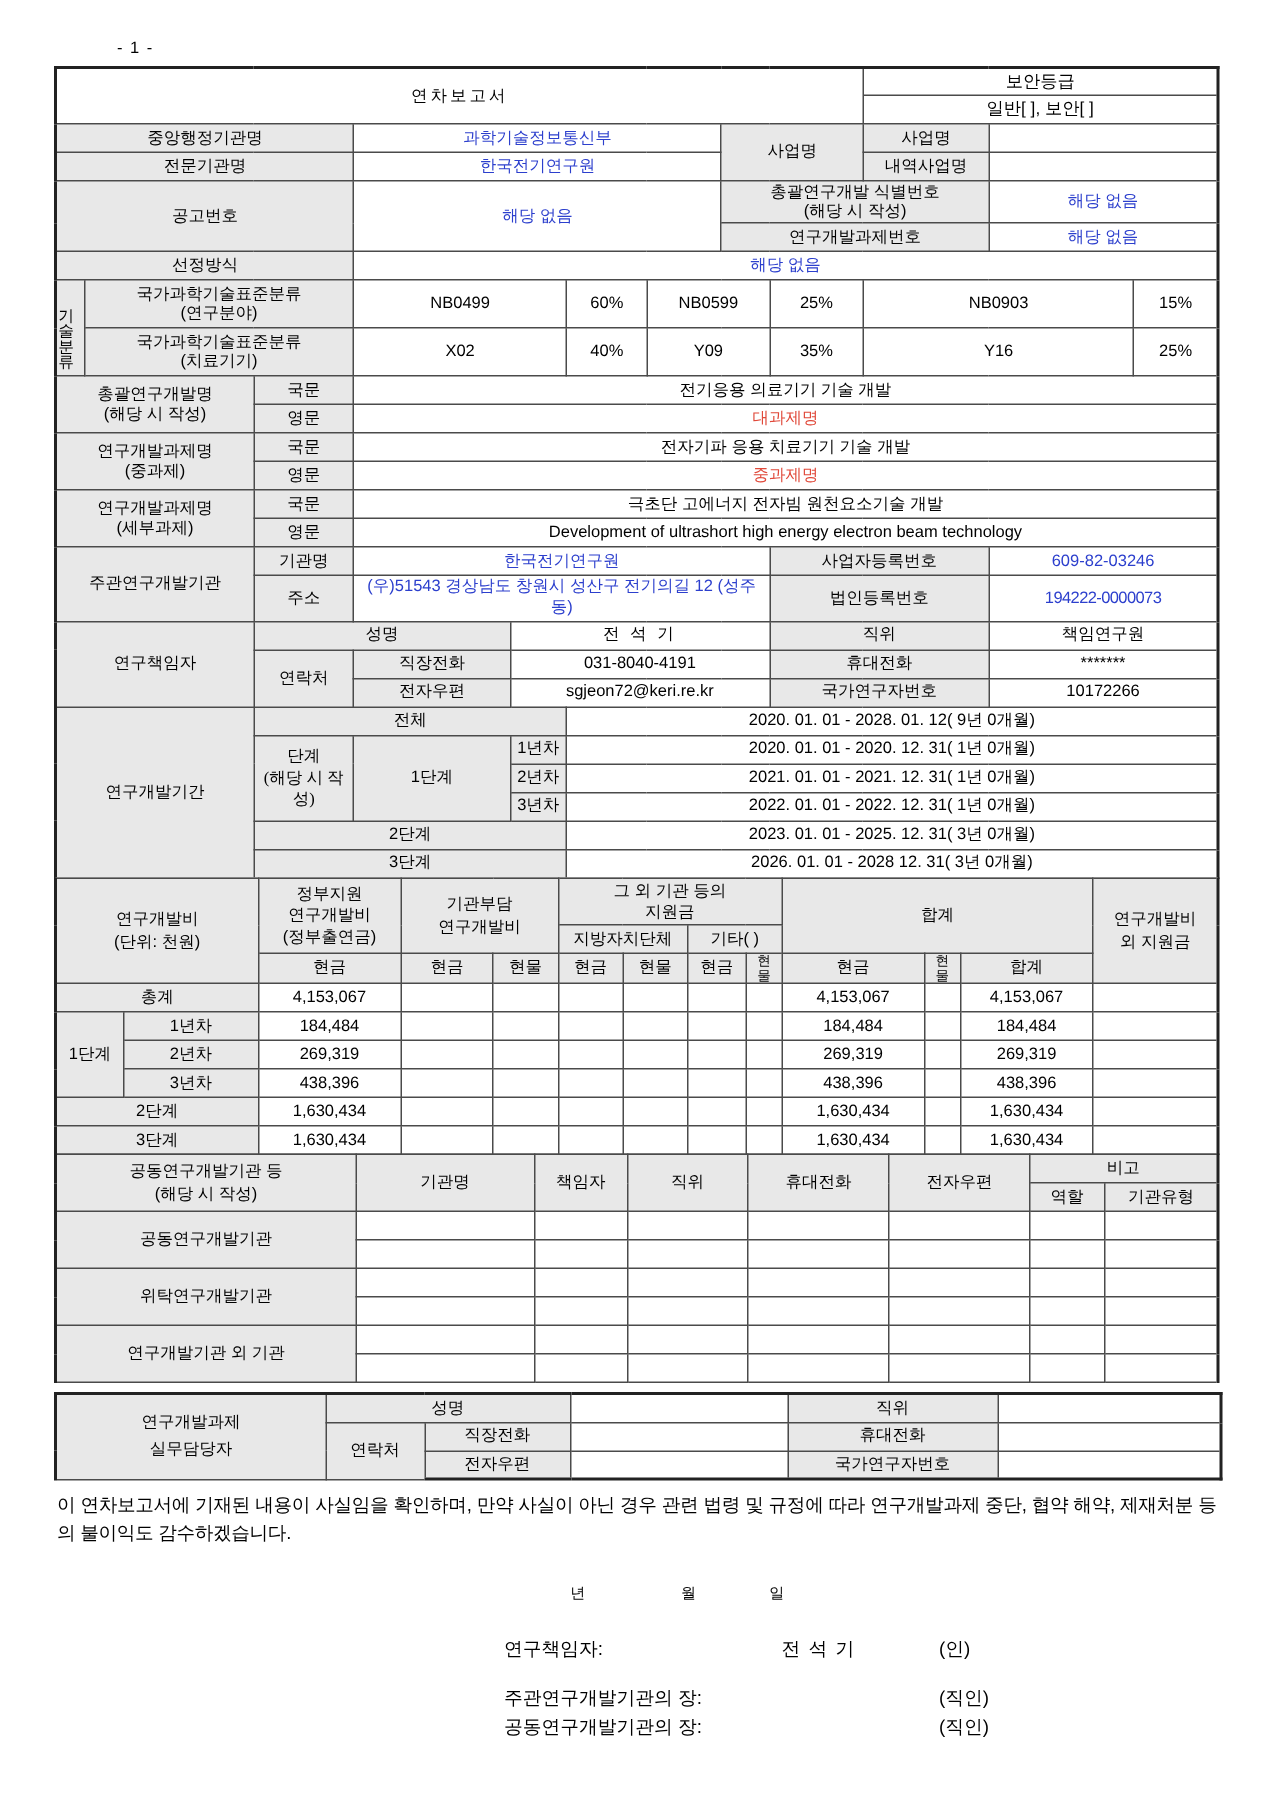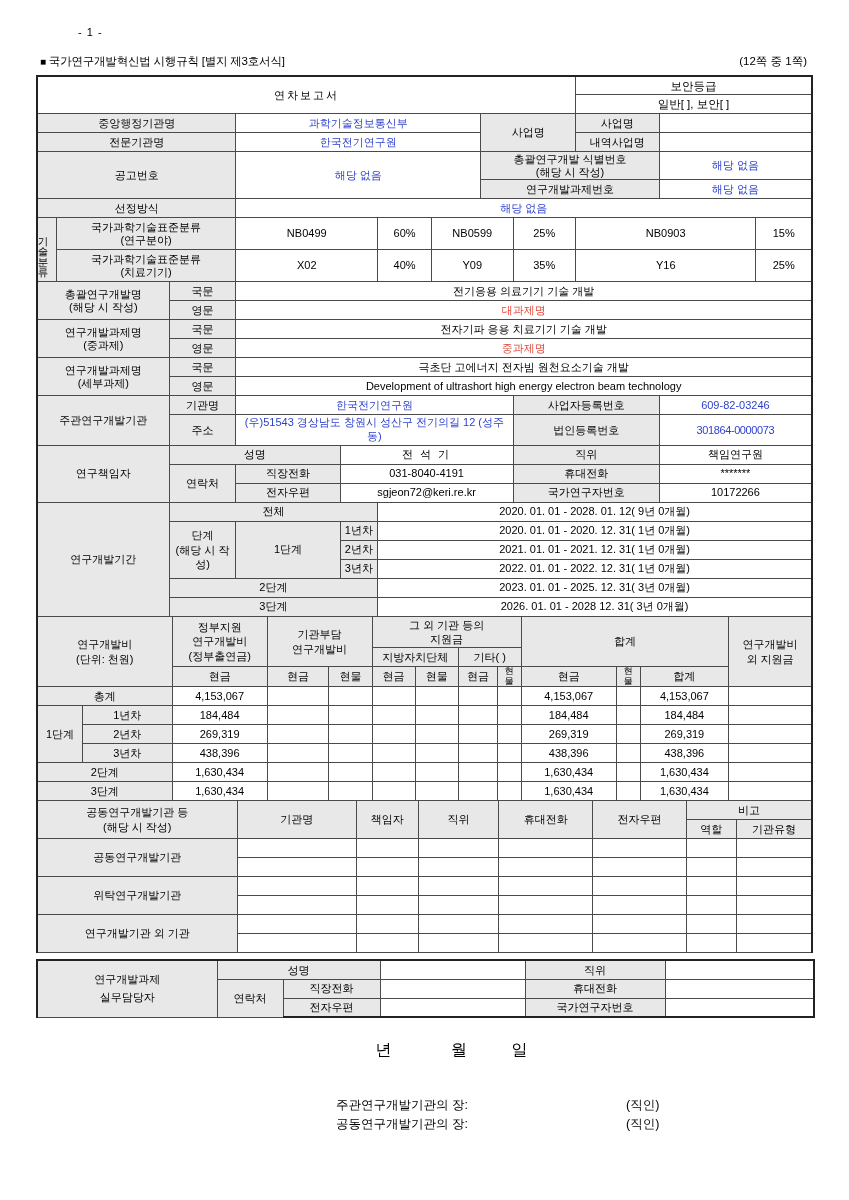--- a/index.html
+++ b/index.html
@@ -32,40 +32,36 @@
   .lbor { border-left: 2px solid #222 !important; }
   .rbor { border-right: 2px solid #222 !important; }
   .title-cell { font-size: 21px; font-weight: bold; letter-spacing: 2px; height: 38px; }
   .vert { writing-mode: vertical-rl; text-orientation: upright; letter-spacing: 0px; font-size:10.5px; line-height:1; white-space:nowrap; }
   .left-al { text-align:left; padding-left:5px; }
   .xsm { font-size: 8.6px; letter-spacing:-0.4px; }
   .t9 { font-size: 9.8px; }
   .t10 { font-size: 10.2px; }
 
   .declaration { margin-top: 7px; font-size: 12.4px; line-height: 1.55; text-align: justify; letter-spacing:-0.2px; padding: 0 2px; }
-  .datesrow { margin-top: 22px; text-align:center; font-size: 16px; letter-spacing: 1px; padding-left: 40px; }
+  .datesrow { margin-top: 22px; text-align:center; font-size: 10px; letter-spacing: 1px; padding-left: 40px; }
   .datesrow span { display:inline-block; }
   .sig-block { margin-top: 22px; font-size: 12.5px; padding-left: 300px; }
   .sig-row { display:flex; margin-bottom: 2px; }
   .sig-row .lbl { width: 185px; letter-spacing:0px; }
   .sig-row .val { width: 105px; letter-spacing:1px;}
   .sig-row .seal { }
   .sig-gap { height: 14px; }
 </style>
 </head>
 <body>
 
 <div class="page">
 
   <div class="pageno">- 1 -</div>
 
-  <div class="formline">
-    <div class="left"><span class="sq">■</span> <span>국가연구개발혁신법 시행규칙 [별지 제3호서식]</span></div>
-    <div class="right">(12쪽 중 1쪽)</div>
-  </div>
 
   <table class="doc">
     <colgroup>
       <col style="width:18px">
       <col style="width:105px">
       <col style="width:62px">
       <col style="width:97px">
       <col style="width:35px">
       <col style="width:50px">
       <col style="width:46px">
@@ -192,21 +188,21 @@
       <td class="hd lbor" colspan="2" rowspan="2">주관연구개발기관</td>
       <td class="hd">기관명</td>
       <td class="blue" colspan="5">한국전기연구원</td>
       <td class="hd" colspan="3">사업자등록번호</td>
       <td class="blue rbor" colspan="2">609-82-03246</td>
     </tr>
     <tr>
       <td class="hd">주소</td>
       <td class="blue left-al" colspan="5" style="height:30px;line-height:1.25;">(우)51543 경상남도 창원시 성산구 전기의길 12 (성주동)</td>
       <td class="hd" colspan="3">법인등록번호</td>
-      <td class="blue rbor xsm" colspan="2">301864-0000073</td>
+      <td class="blue rbor xsm" colspan="2">194222-0000073</td>
     </tr>
 
     <tr>
       <td class="hd lbor" colspan="2" rowspan="3">연구책임자</td>
       <td class="hd" colspan="2">성명</td>
       <td colspan="4" style="letter-spacing:2px;">전 석 기</td>
       <td class="hd" colspan="3">직위</td>
       <td class="rbor" colspan="2">책임연구원</td>
     </tr>
     <tr>
@@ -222,21 +218,21 @@
       <td class="hd" colspan="3">국가연구자번호</td>
       <td class="rbor" colspan="2">10172266</td>
     </tr>
 
     <tr>
       <td class="hd lbor" colspan="2" rowspan="6">연구개발기간</td>
       <td class="hd" colspan="3">전체</td>
       <td class="rbor" colspan="8">2020. 01. 01 - 2028. 01. 12( 9년   0개월)</td>
     </tr>
     <tr>
-      <td class="hd" rowspan="3" style="line-height:1.3;">
+      <td class="hd" rowspan="3" style="line-height:1.3;font-family:Liberation Serif, serif;">
         <div>단계</div>
         <div>(해당 시 작</div>
         <div>성)</div>
       </td>
       <td class="hd" rowspan="3">1단계</td>
       <td class="hd">1년차</td>
       <td class="rbor" colspan="8">2020. 01. 01 - 2020. 12. 31(  1년   0개월)</td>
     </tr>
     <tr>
       <td class="hd">2년차</td>
@@ -526,28 +522,34 @@
     </tr>
     <tr>
       <td class="hd bbor">전자우편</td>
       <td class="bbor"></td>
       <td class="hd bbor">국가연구자번호</td>
       <td class="bbor rbor"></td>
     </tr>
   </tbody>
     </table>
 
+  <div class="declaration">이 연차보고서에 기재된 내용이 사실임을 확인하며, 만약 사실이 아닌 경우 관련 법령 및 규정에 따라 연구개발과제 중단, 협약 해약, 제재처분 등의 불이익도 감수하겠습니다.</div>
 
   <div class="datesrow">
     <span style="width:70px">년</span>
     <span style="width:70px">월</span>
     <span style="width:40px">일</span>
   </div>
 
   <div class="sig-block">
+    <div class="sig-row">
+      <div class="lbl">연구책임자:</div>
+      <div class="val">전 석 기</div>
+      <div class="seal">(인)</div>
+    </div>
     <div class="sig-gap"></div>
     <div class="sig-row">
       <div class="lbl">주관연구개발기관의 장:</div>
       <div class="val"></div>
       <div class="seal">(직인)</div>
     </div>
     <div class="sig-row">
       <div class="lbl">공동연구개발기관의 장:</div>
       <div class="val"></div>
       <div class="seal">(직인)</div>

